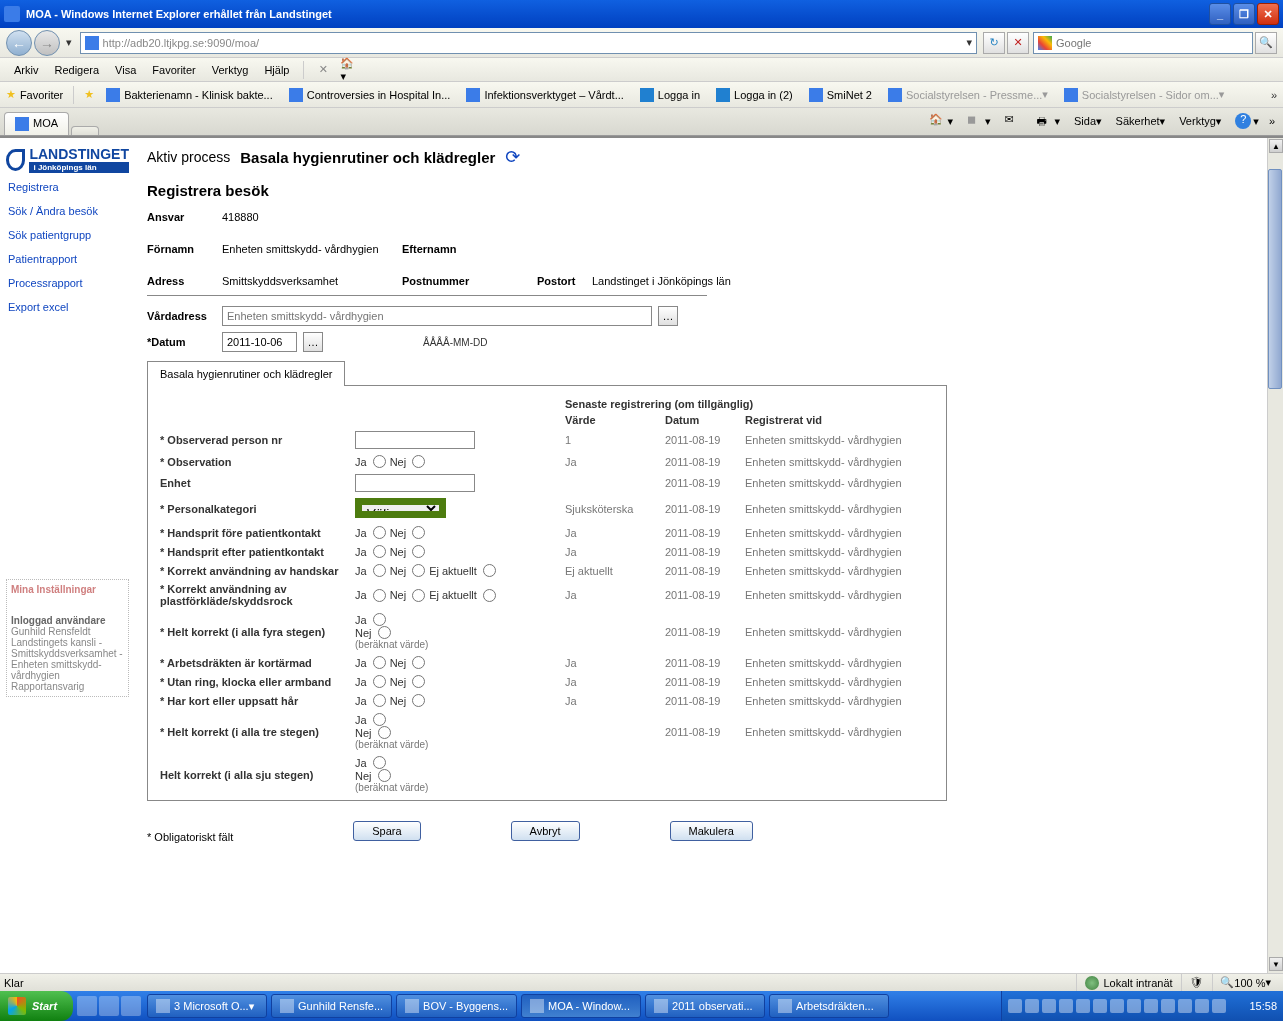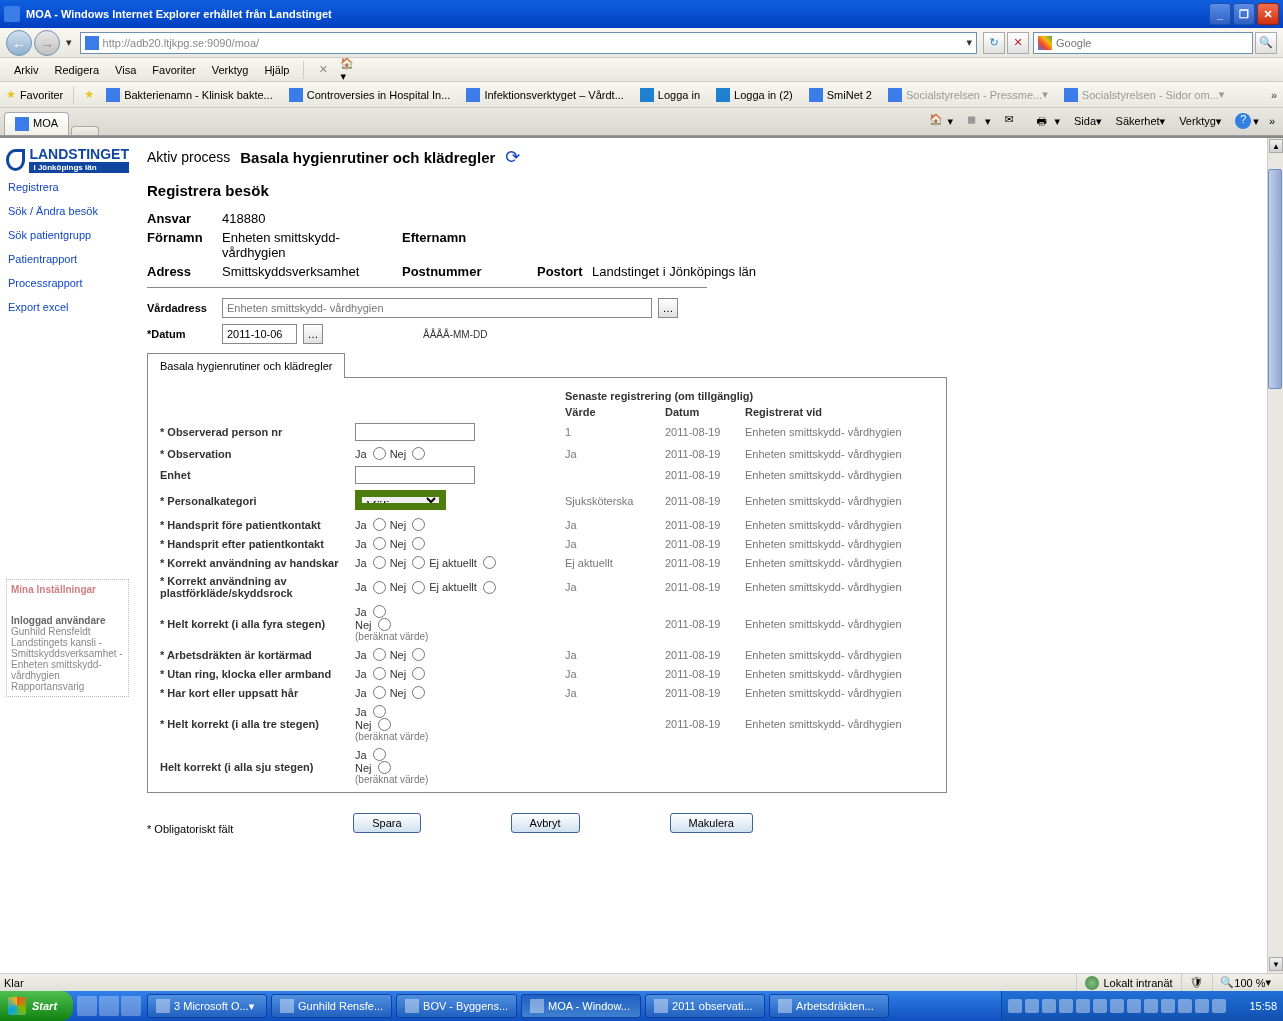--- a/index.html
+++ b/index.html
@@ -60,21 +60,21 @@
 .settings-box .bold { color: #666; font-weight: bold; }
 
 .main { flex: 1; padding: 8px 12px; overflow: auto; position: relative; }
 .process-hdr { display: flex; align-items: center; margin-bottom: 14px; }
 .process-hdr .lbl { font-size: 14px; margin-right: 10px; }
 .process-hdr .val { font-size: 15px; font-weight: bold; }
 .process-hdr .refresh { width: 22px; height: 22px; color: #1046c0; font-size: 18px; margin-left: 10px; }
 
 h2 { font-size: 15px; margin-bottom: 12px; }
 
-.info-grid { display: grid; grid-template-columns: 75px 180px 80px 55px 55px auto; row-gap: 4px; margin-bottom: 8px; font-size: 13px; }
+.info-grid { display: grid; grid-template-columns: 75px 180px 80px 55px 55px auto; row-gap: 20px; margin-bottom: 8px; font-size: 11px; }
 .info-grid .lbl { font-weight: bold; }
 .hr { border-top: 1px solid #888; margin: 6px 0 10px 0; width: 560px; }
 
 .field-row { display: flex; align-items: center; margin-bottom: 6px; }
 .field-row .flbl { width: 75px; font-weight: bold; }
 .field-row input[type=text] { border: 1px solid #888; height: 20px; padding: 0 4px; font-size: 11px; }
 .field-row .lookup { width: 20px; height: 20px; border: 1px solid #888; background: linear-gradient(#fff,#e0e0e0); margin-left: 6px; display: flex; align-items: center; justify-content: center; }
 .field-row .hint { margin-left: 30px; color: #333; font-size: 10px; }
 .star { font-size: 11px; }
 

